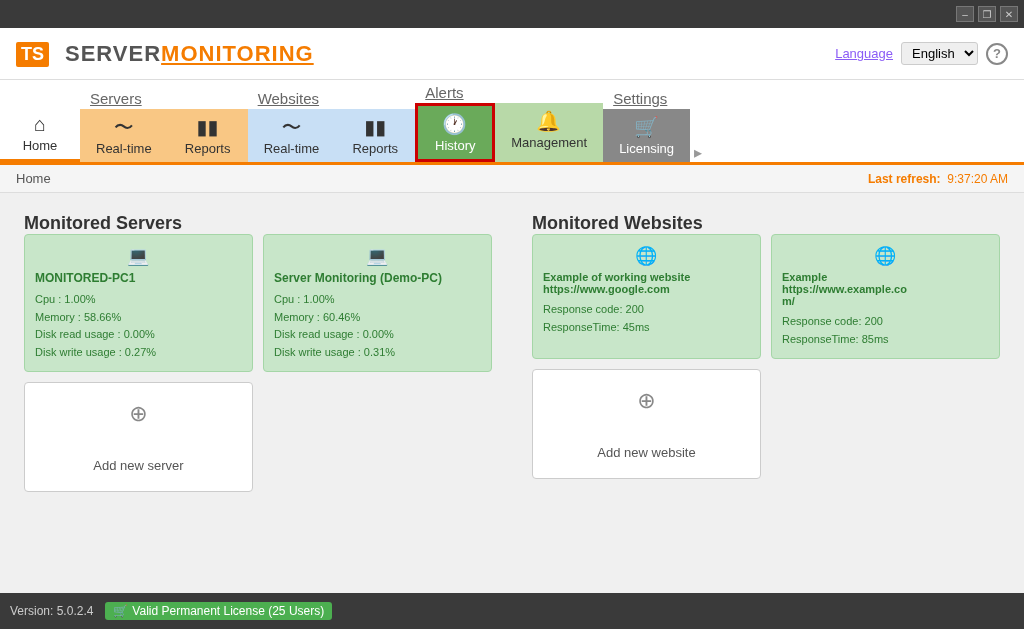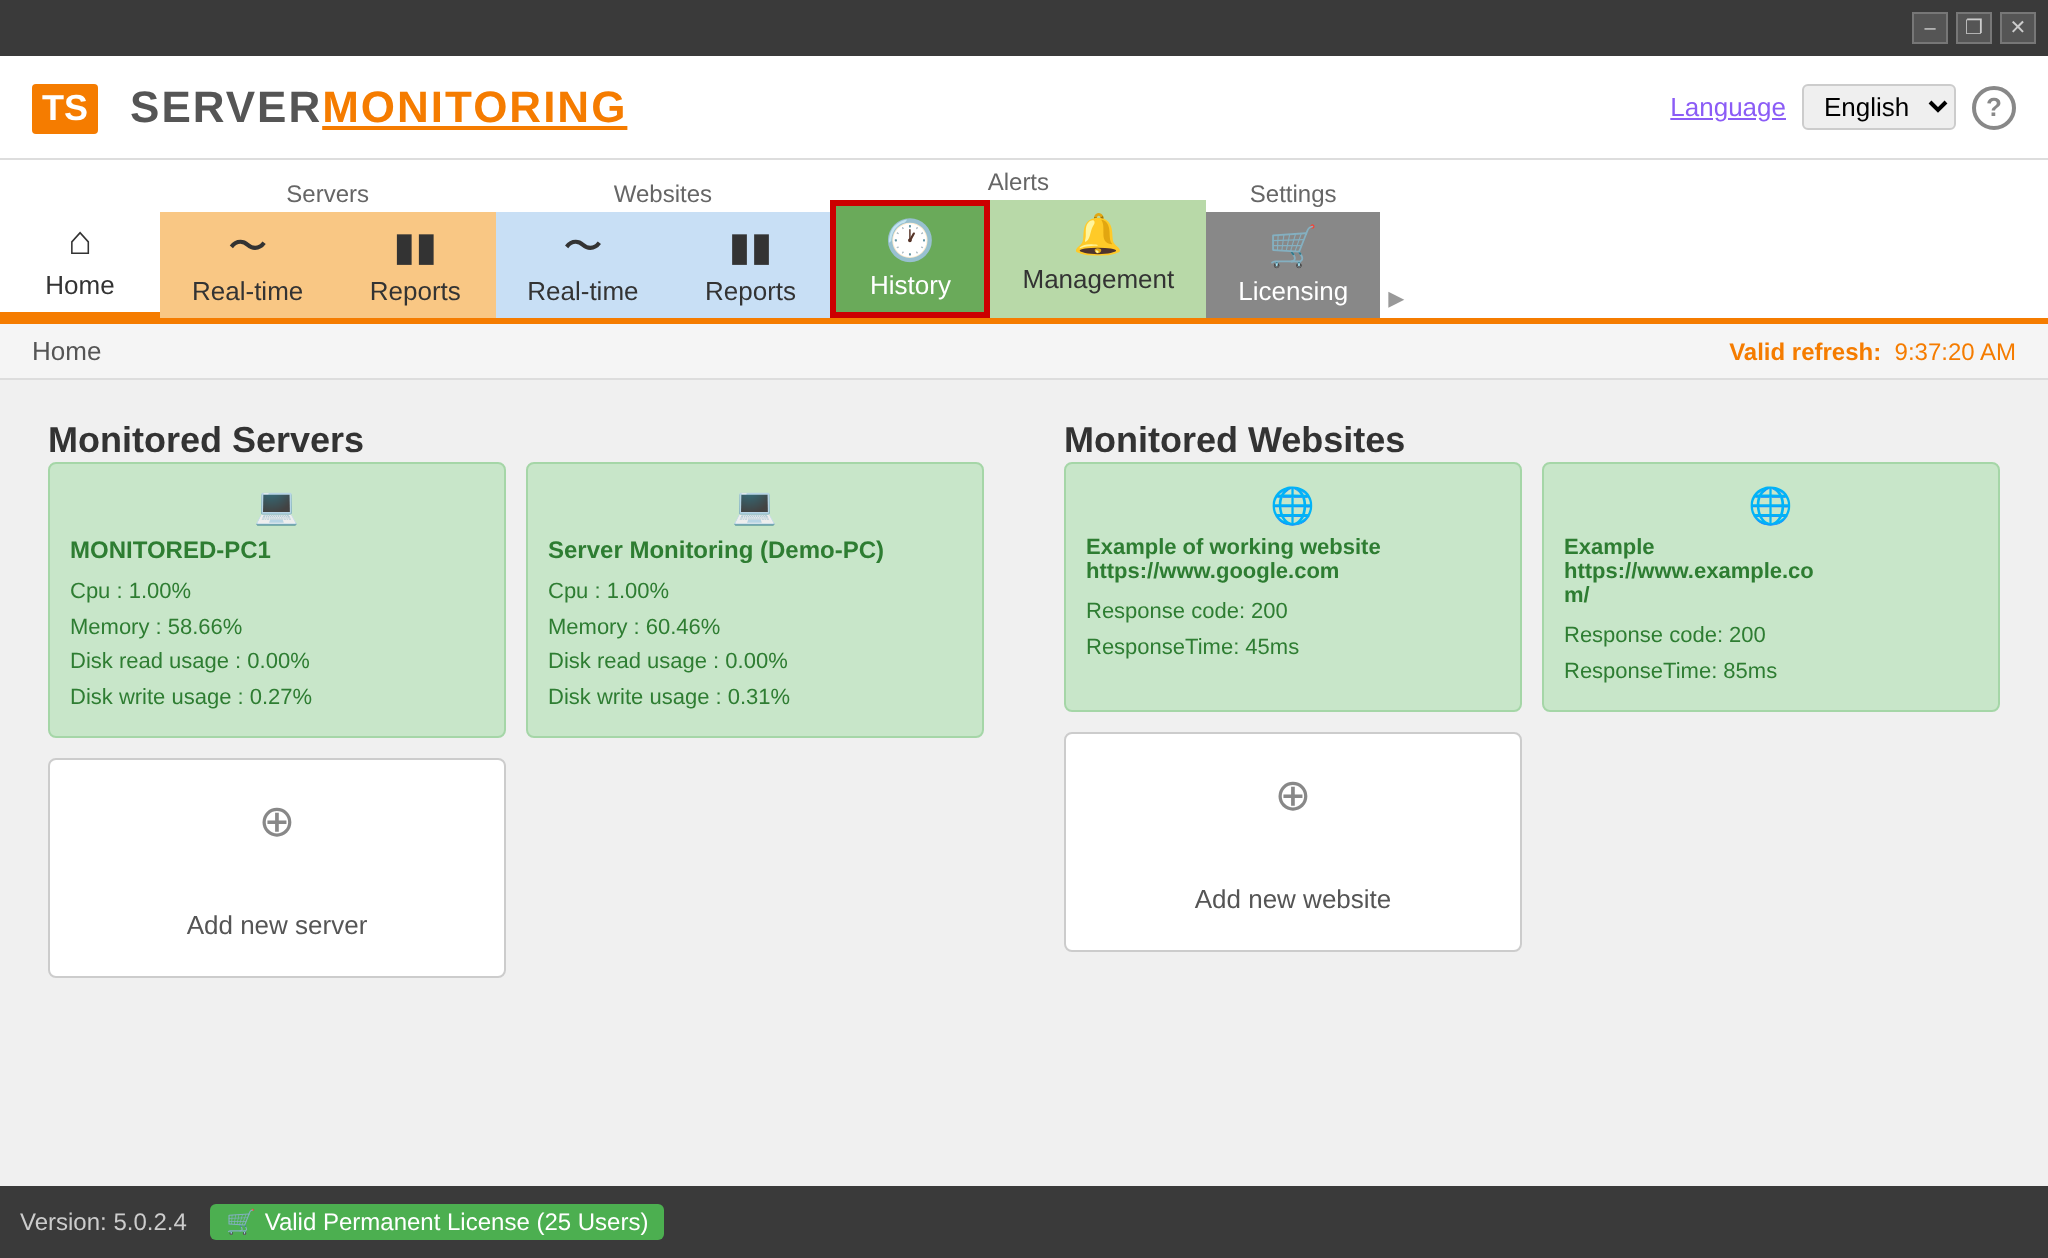--- a/index.html
+++ b/index.html
@@ -92,24 +92,25 @@
       display: flex;
       align-items: flex-end;
       padding: 0 0 0 0;
       position: relative;
     }
     .nav-group {
       display: flex;
       flex-direction: column;
     }
     .nav-group-label {
-      font-size: 12px;
+      font-size: 15px;
       color: #666;
       padding: 4px 10px 2px;
-      text-align: center;
+      text-align: left;
+      text-decoration: underline;
     }
     .nav-group-items {
       display: flex;
     }
     .nav-item {
       padding: 8px 16px 6px;
       cursor: pointer;
       text-align: center;
       min-width: 80px;
       position: relative;
@@ -350,21 +351,21 @@
       </div>
     </div>
   </div>
 
   <div class="nav-arrow">▸</div>
 </div>
 
 <div class="breadcrumb">
   <span>Home</span>
   <span class="last-refresh">
-    <span>Valid refresh:</span>
+    <span>Last refresh:</span>
     &nbsp;<span style="color:#f57c00;font-weight:normal;">9:37:20 AM</span>
   </span>
 </div>
 
 <div class="main">
 
   <div class="section">
     <div class="section-title">Monitored Servers</div>
     <div class="cards-grid">
 

